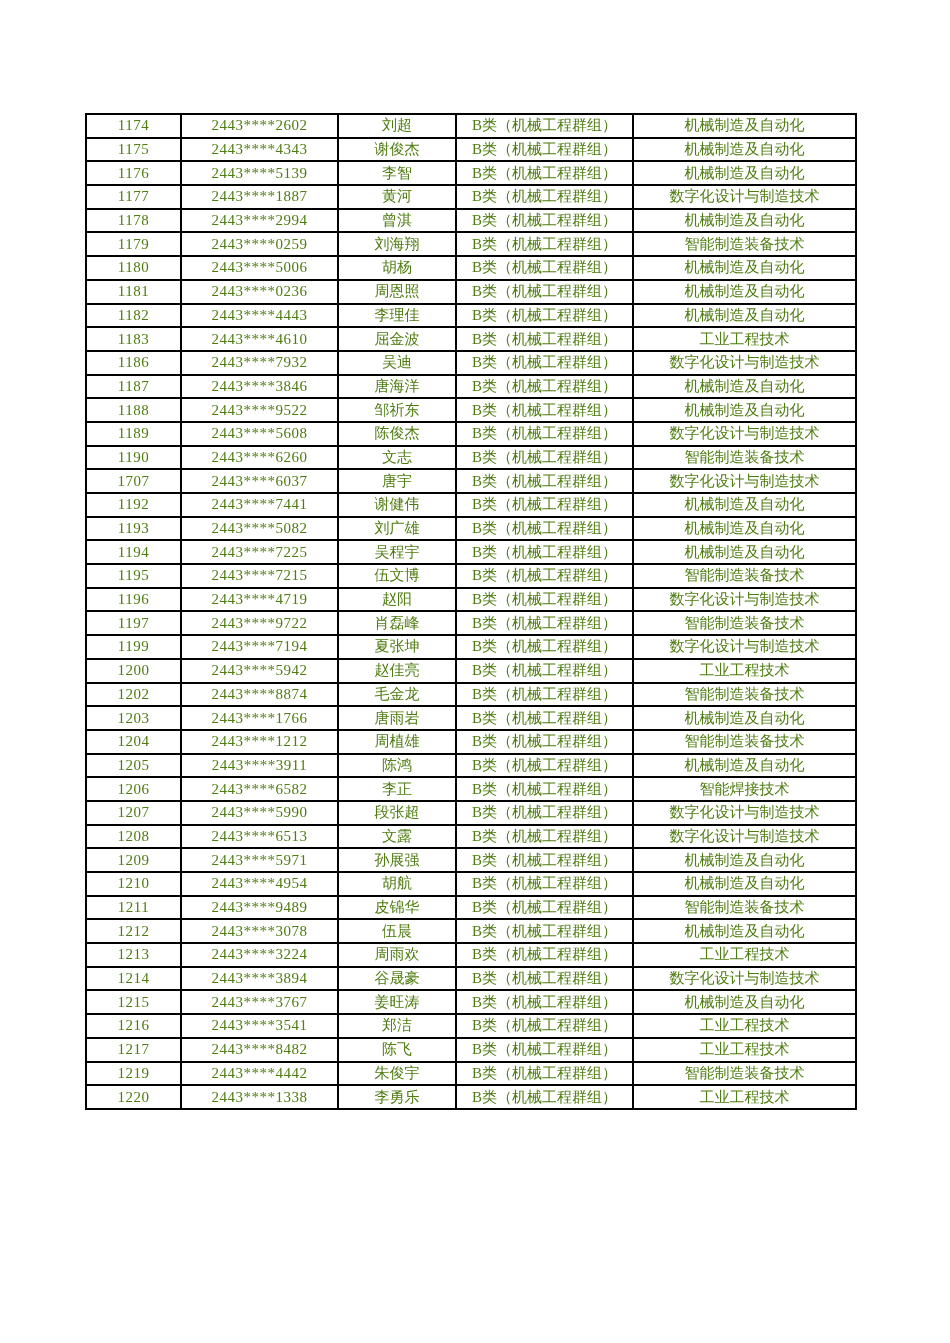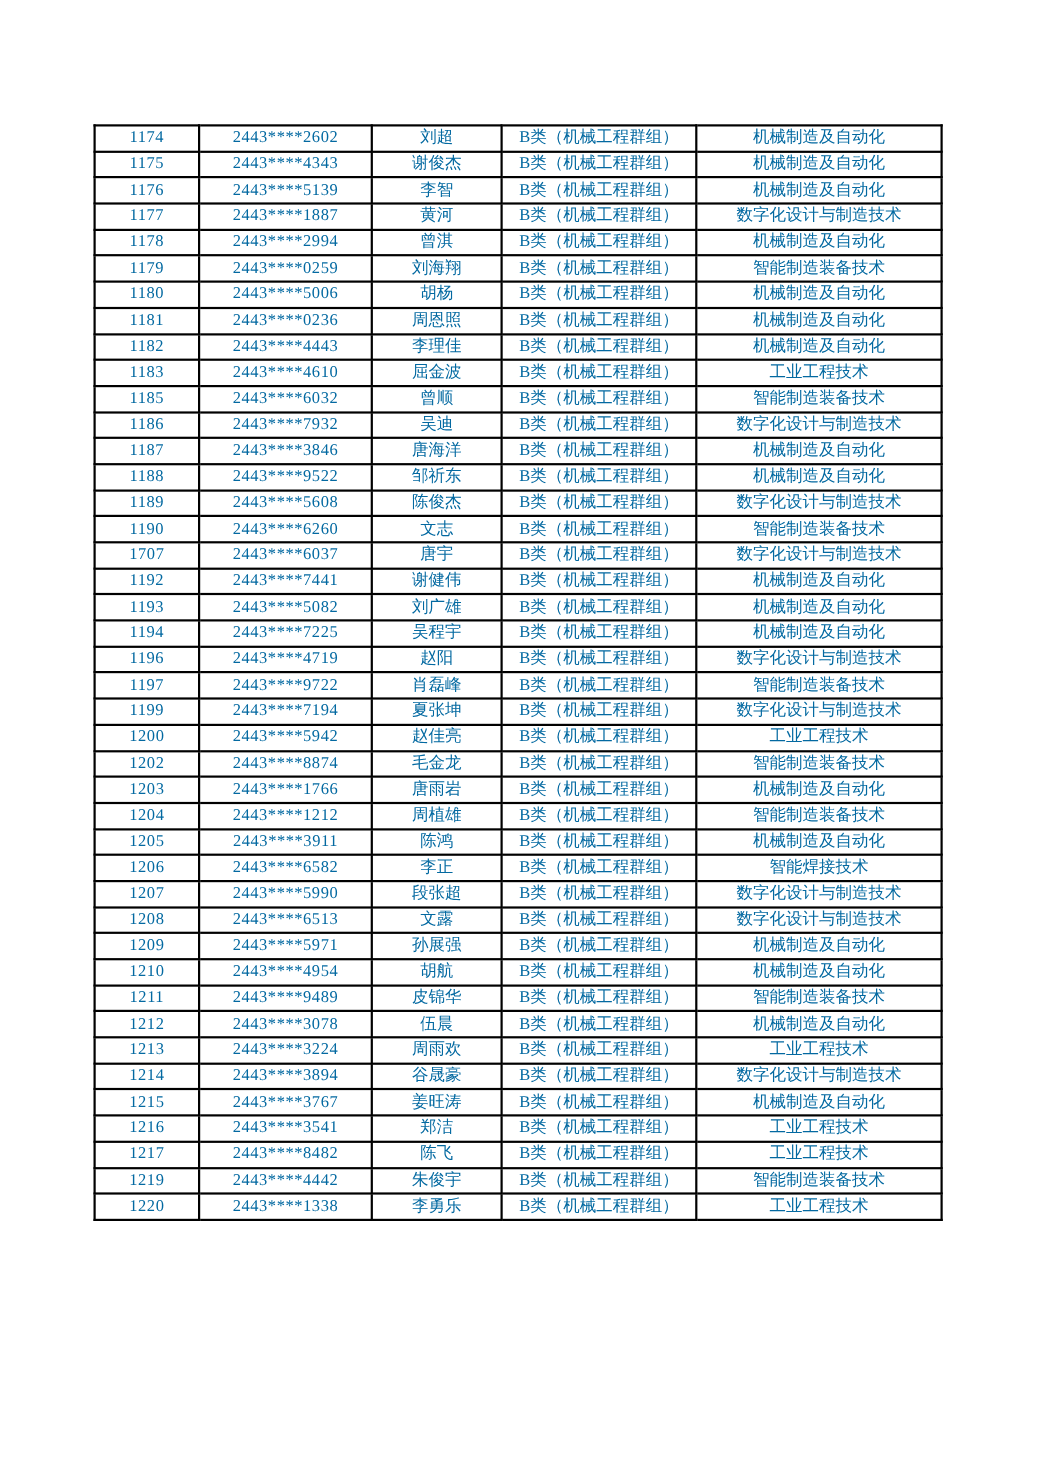--- a/index.html
+++ b/index.html
@@ -6,21 +6,21 @@
     margin: 0;
     padding: 0;
     background: #ffffff;
   }
   .page {
     position: relative;
     width: 950px;
     height: 1343px;
     background: #ffffff;
     font-family: "Liberation Serif", "DejaVu Serif", serif;
-    color: #0369a1;
+    color: #4d7c0f;
     overflow: hidden;
   }
   table.roster {
     position: absolute;
     left: 85px;
     top: 113px;
     width: 770px;
     border-collapse: collapse;
     table-layout: fixed;
   }
@@ -122,27 +122,20 @@
           <td class="c4">机械制造及自动化</td>
         </tr>
         <tr>
           <td class="c0">1183</td>
           <td class="c1">2443****4610</td>
           <td class="c2">屈金波</td>
           <td class="c3">B类（机械工程群组）</td>
           <td class="c4">工业工程技术</td>
         </tr>
         <tr>
-          <td class="c0">1185</td>
-          <td class="c1">2443****6032</td>
-          <td class="c2">曾顺</td>
-          <td class="c3">B类（机械工程群组）</td>
-          <td class="c4">智能制造装备技术</td>
-        </tr>
-        <tr>
           <td class="c0">1186</td>
           <td class="c1">2443****7932</td>
           <td class="c2">吴迪</td>
           <td class="c3">B类（机械工程群组）</td>
           <td class="c4">数字化设计与制造技术</td>
         </tr>
         <tr>
           <td class="c0">1187</td>
           <td class="c1">2443****3846</td>
           <td class="c2">唐海洋</td>
@@ -190,20 +183,27 @@
           <td class="c2">刘广雄</td>
           <td class="c3">B类（机械工程群组）</td>
           <td class="c4">机械制造及自动化</td>
         </tr>
         <tr>
           <td class="c0">1194</td>
           <td class="c1">2443****7225</td>
           <td class="c2">吴程宇</td>
           <td class="c3">B类（机械工程群组）</td>
           <td class="c4">机械制造及自动化</td>
+        </tr>
+        <tr>
+          <td class="c0">1195</td>
+          <td class="c1">2443****7215</td>
+          <td class="c2">伍文博</td>
+          <td class="c3">B类（机械工程群组）</td>
+          <td class="c4">智能制造装备技术</td>
         </tr>
         <tr>
           <td class="c0">1196</td>
           <td class="c1">2443****4719</td>
           <td class="c2">赵阳</td>
           <td class="c3">B类（机械工程群组）</td>
           <td class="c4">数字化设计与制造技术</td>
         </tr>
         <tr>
           <td class="c0">1197</td>

